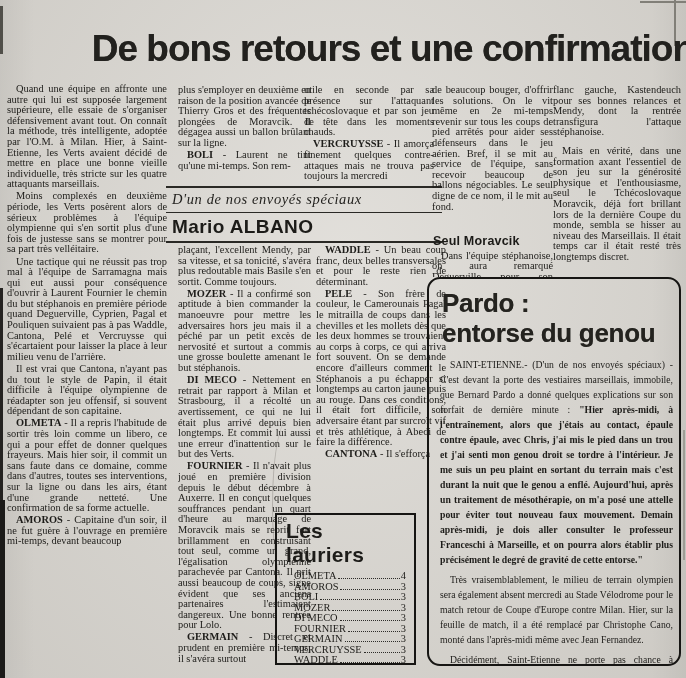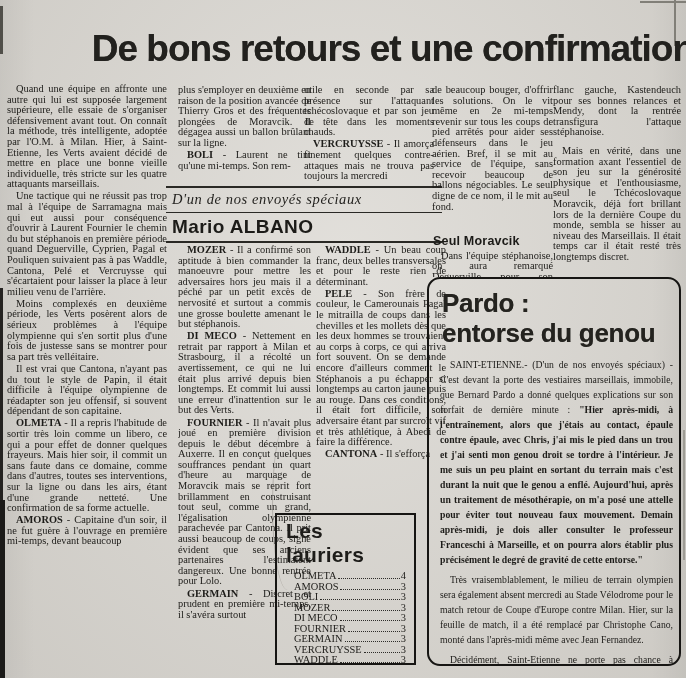--- a/index.html
+++ b/index.html
@@ -102,39 +102,40 @@
   <div class="art a-left-bar2"></div>
   <div class="art a-tr-h"></div>
   <div class="art a-tr-v"></div>
   <div class="art a-r-mid"></div>
   <div class="art a-crease"></div>
 
   <div class="headline">De bons retours et une confirmation</div>
 
   <div class="col" style="left:7px;top:84px;width:160px;height:592px;">
     <p>Quand une équipe en affronte une autre qui lui est supposée largement supérieure, elle essaie de s'organiser défensivement avant tout. On connaît la méthode, très intelligente, adoptée par l'O.M. à Milan. Hier, à Saint-Etienne, les Verts avaient décidé de mettre en place une bonne vieille individuelle, très stricte sur les quatre attaquants marseillais.</p>
+    <p>Moins complexés en deuxième période, les Verts posèrent alors de sérieux problèmes à l'équipe olympienne qui s'en sortit plus d'une fois de justesse sans se montrer pour sa part très velléitaire.</p>
     <p>Une tactique qui ne réussit pas trop mal à l'équipe de Sarramagna mais qui eut aussi pour conséquence d'ouvrir à Laurent Fournier le chemin du but stéphanois en première période quand Deguerville, Cyprien, Pagal et Pouliquen suivaient pas à pas Waddle, Cantona, Pelé et Vercruysse qui s'écartaient pour laisser la place à leur milieu venu de l'arrière.</p>
-    <p>Moins complexés en deuxième période, les Verts posèrent alors de sérieux problèmes à l'équipe olympienne qui s'en sortit plus d'une fois de justesse sans se montrer pour sa part très velléitaire.</p>
     <p>Il est vrai que Cantona, n'ayant pas du tout le style de Papin, il était difficile à l'équipe olympienne de réadapter son jeu offensif, si souvent dépendant de son capitaine.</p>
     <p><b class="lead">OLMETA</b> <span>- Il a repris l'habitude de sortir très loin comme un libero, ce qui a pour effet de donner quelques frayeurs. Mais hier soir, il commit un sans faute dans ce domaine, comme dans d'autres, toutes ses interventions, sur la ligne ou dans les airs, étant d'une grande netteté. Une confirmation de sa forme actuelle.</span></p>
     <p><b class="lead">AMOROS</b> <span>- Capitaine d'un soir, il ne fut guère à l'ouvrage en première mi-temps, devant beaucoup</span></p>
   </div>
 
   <div class="col" style="left:178px;top:85px;width:133px;height:100px;">
     <p class="cont">plus s'employer en deuxième en raison de la position avancée de Thierry Gros et des fréquentes plongées de Moravcik. Il dégagea aussi un ballon brûlant sur la ligne.</p>
     <p><b class="lead">BOLI</b> <span>- Laurent ne tint qu'une mi-temps. Son rem-</span></p>
   </div>
 
   <div class="byline">
     <div class="byline-label">D'un de nos envoyés spéciaux</div>
     <div class="byline-rule"></div>
     <div class="byline-author">Mario ALBANO</div>
   </div>
 
   <div class="col" style="left:178px;top:245px;width:133px;height:432px;">
+    <p class="cont">plaçant, l'excellent Mendy, par sa vitesse, et sa tonicité, s'avéra plus redoutable mais Basile s'en sortit. Comme toujours.</p>
     <p><b class="lead">MOZER</b> <span>- Il a confirmé son aptitude à bien commander la manoeuvre pour mettre les adversaires hors jeu mais il a péché par un petit excès de nervosité et surtout a commis une grosse boulette amenant le but stéphanois.</span></p>
     <p><b class="lead">DI MECO</b> <span>- Nettement en retrait par rapport à Milan et Strasbourg, il a récolté un avertissement, ce qui ne lui était plus arrivé depuis bien longtemps. Et commit lui aussi une erreur d'inattention sur le but des Verts.</span></p>
     <p><b class="lead">FOURNIER</b> <span>- Il n'avait plus joué en première division depuis le début décembre à Auxerre. Il en conçut quelques souffrances pendant un quart d'heure au marquage de Moravcik mais se reprit fort brillamment en construisant tout seul, comme un grand, l'égalisation olympienne parachevée par Cantona. Il prit aussi beaucoup de coups, signe évident que ses anciens partenaires l'estimaient dangereux. Une bonne rentrée pour Lolo.</span></p>
     <p><b class="lead">GERMAIN</b> <span>- Discret et prudent en première mi-temps, il s'avéra surtout</span></p>
   </div>
 
   <div class="col" style="left:304px;top:85px;width:130px;height:100px;">
     <p class="cont">utile en seconde par sa présence sur l'attaquant tchécoslovaque et par son jeu de tête dans les moments chauds.</p>
     <p><b class="lead">VERCRUYSSE</b> <span>- Il amorça finement quelques contre-attaques mais ne trouva pas toujours la mercredi</span></p>
   </div>

